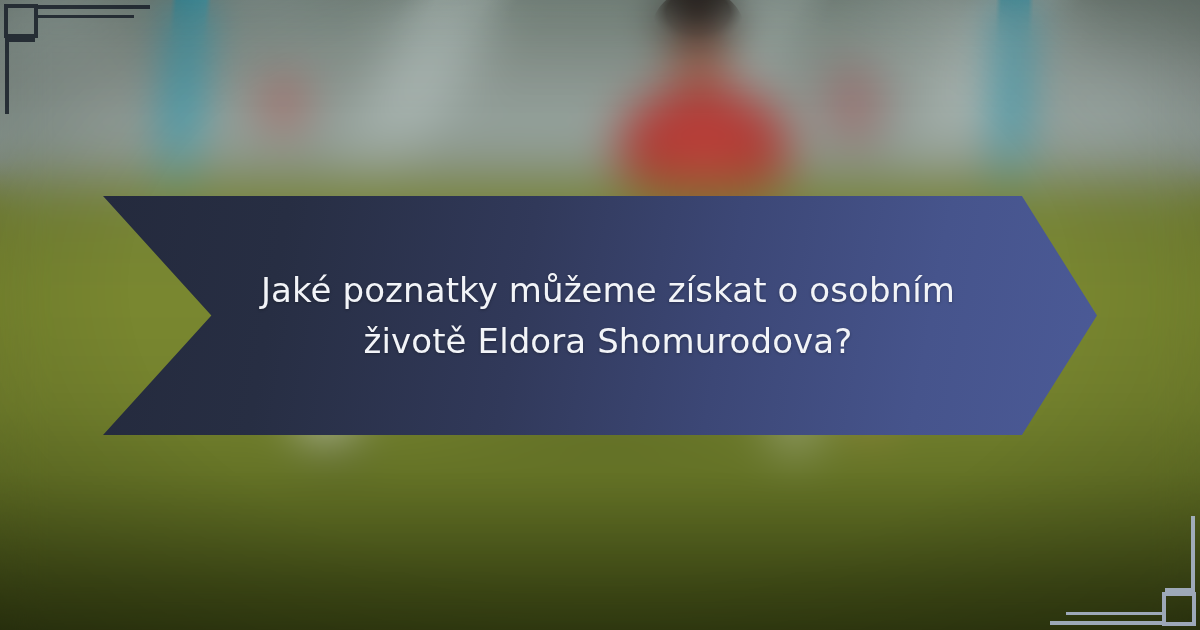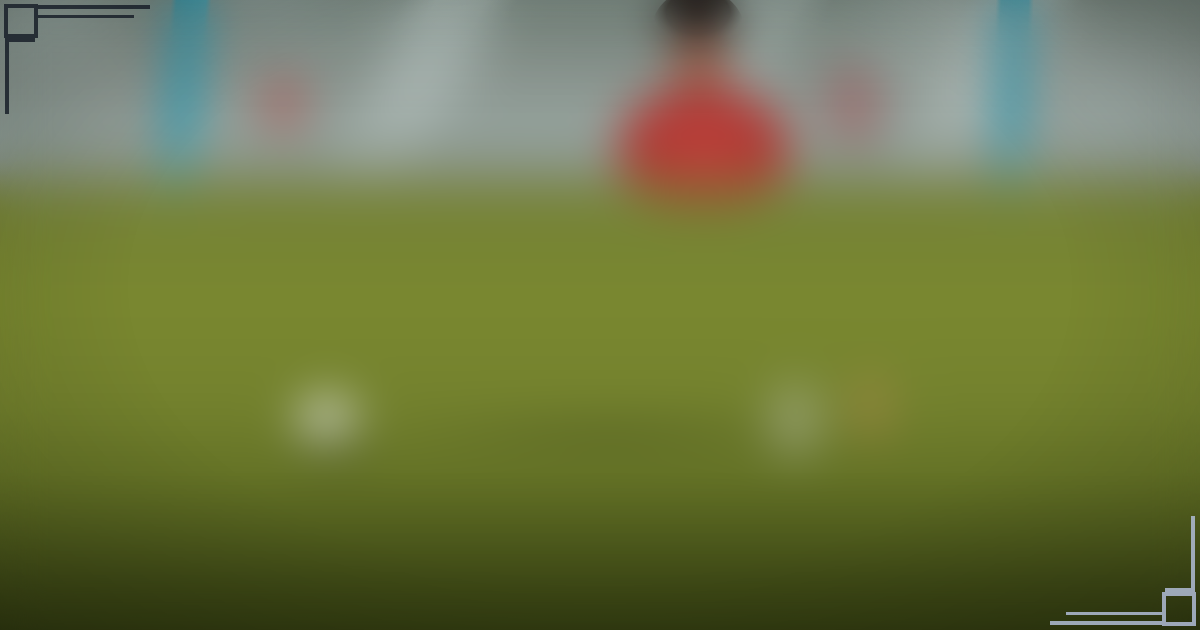--- a/index.html
+++ b/index.html
@@ -284,14 +284,17 @@
     <span class="elbow"></span>
   </div>
 
   <div class="corner corner-br">
     <span class="sq"></span>
     <span class="bar-h1"></span>
     <span class="bar-h2"></span>
     <span class="elbow"></span>
   </div>
 
+  <div class="banner">
+    <div class="banner-text">Jaké poznatky můžeme získat o osobním životě Eldora Shomurodova?</div>
+  </div>
 
 </div>
 
 </body></html>

